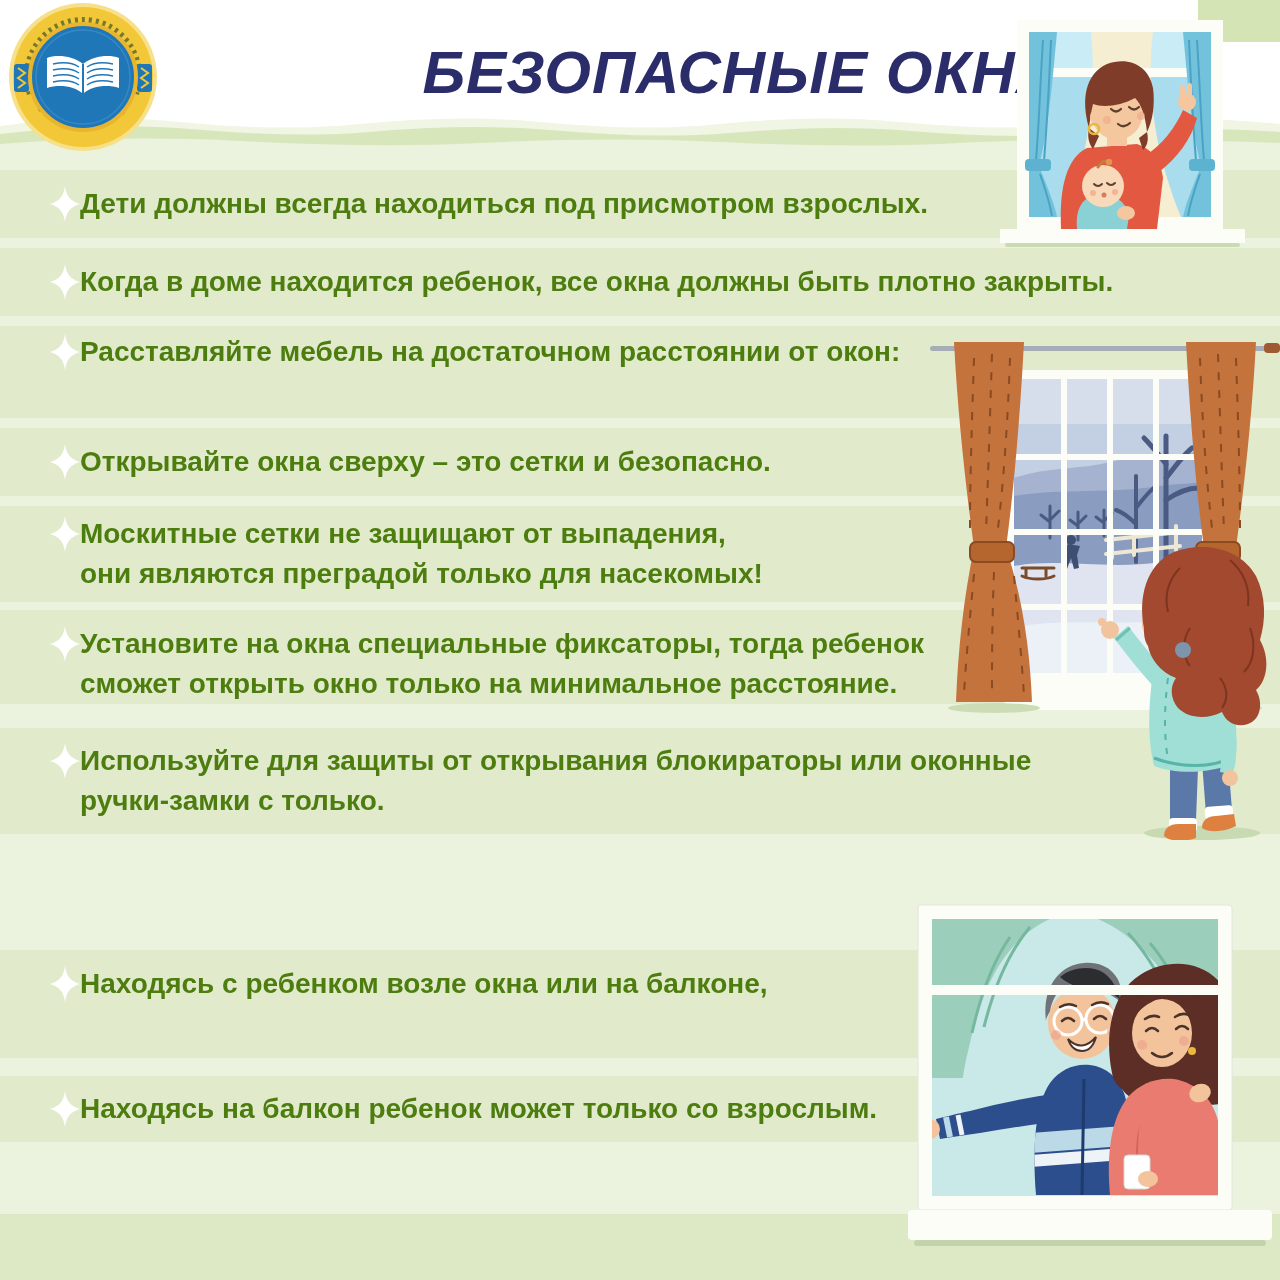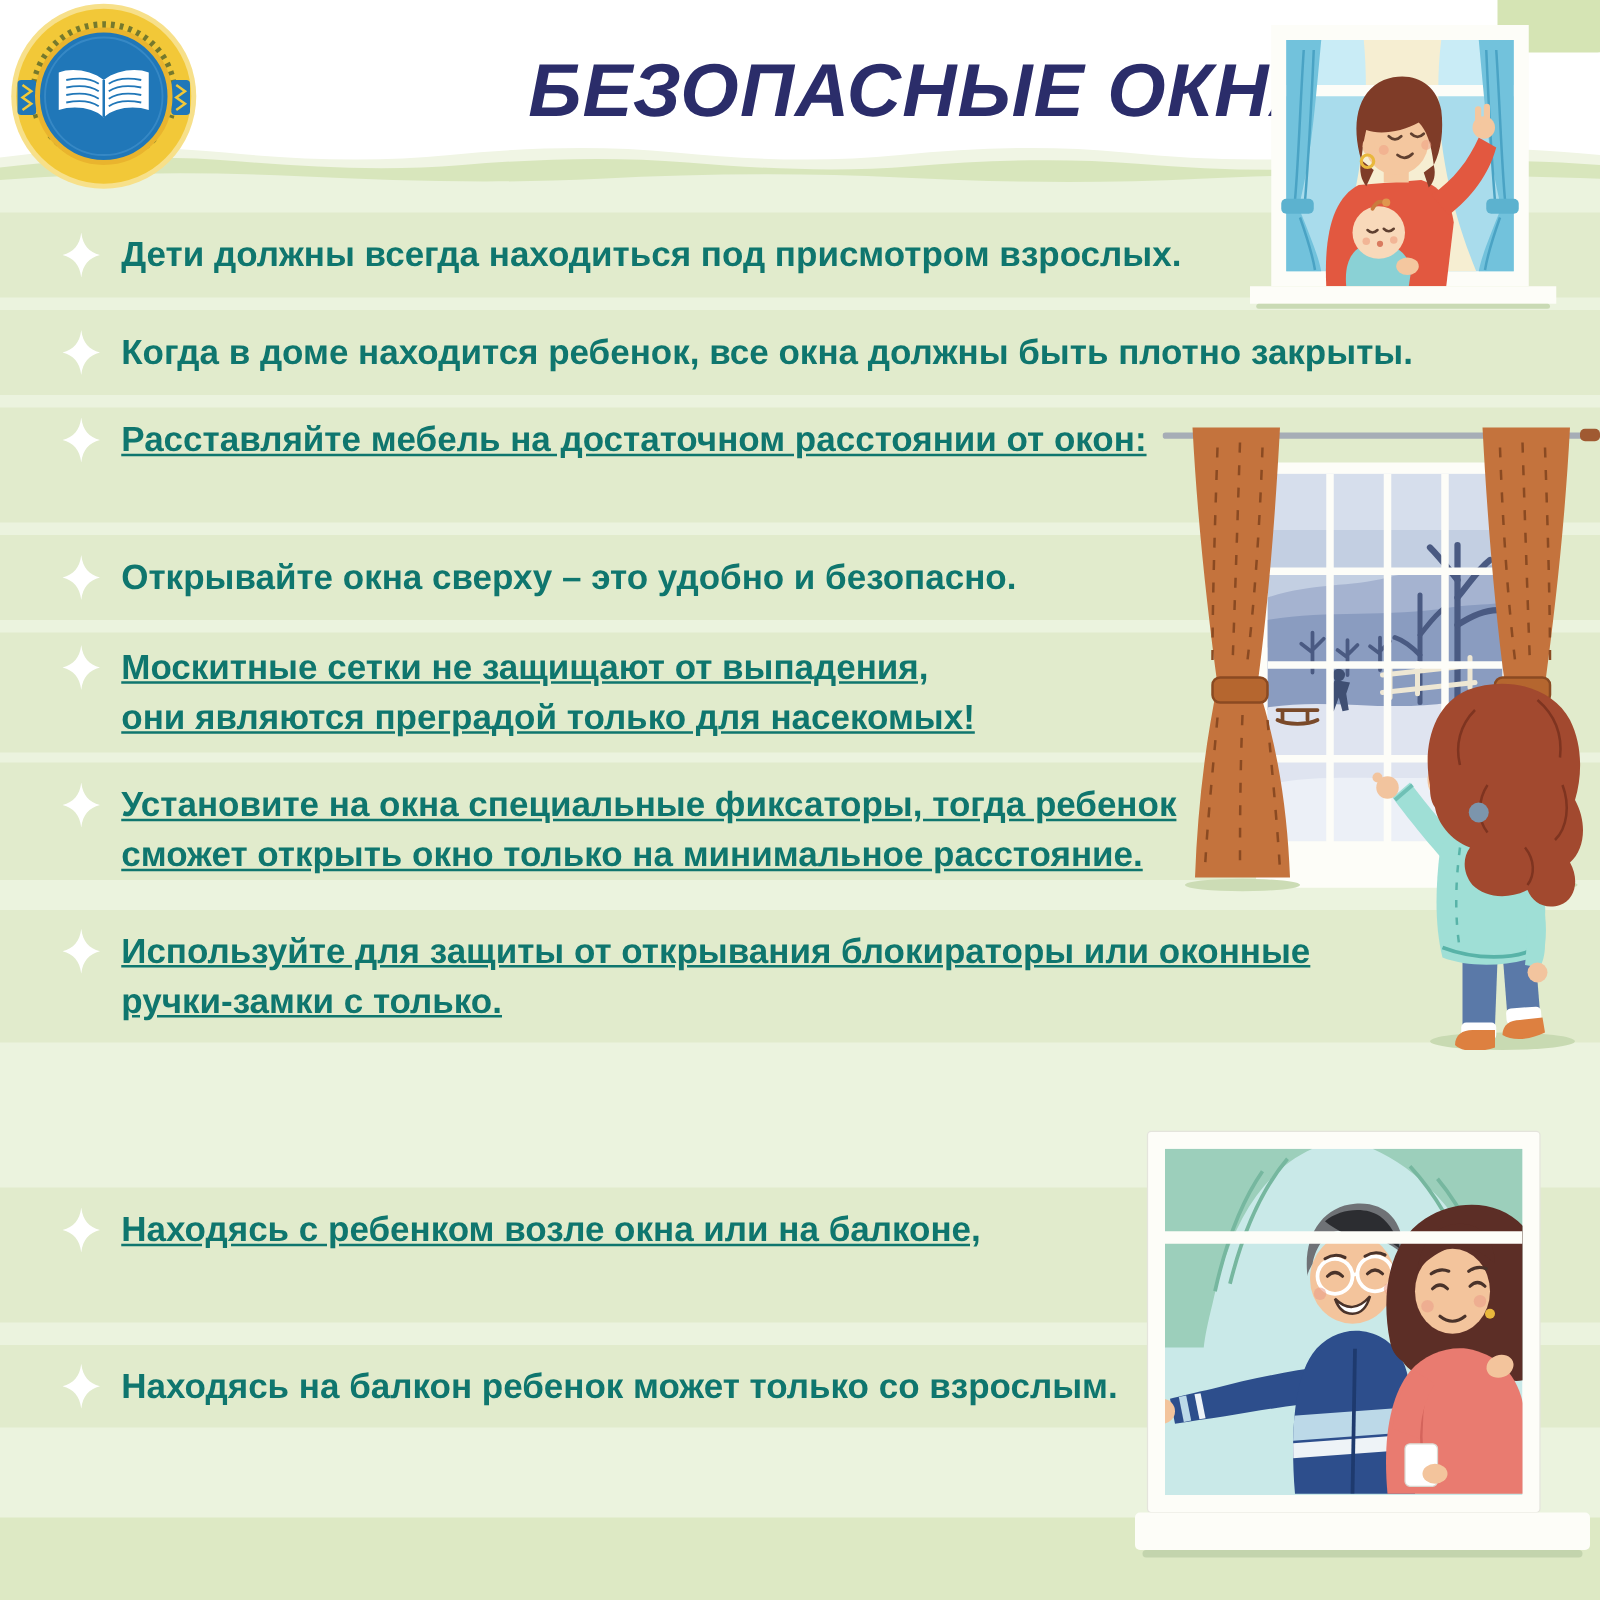--- a/index.html
+++ b/index.html
@@ -18,23 +18,23 @@
     font-size:60px;font-weight:bold;font-style:italic;color:#2b2d6a;letter-spacing:1px;white-space:nowrap;
   }
   .band{
     position:absolute;left:0;width:1280px;background:#e1ebcc;
     display:flex;padding-left:50px;box-sizing:border-box;
   }
   .band.one{align-items:center;}
   .band.two{align-items:flex-start;}
   .star{flex:0 0 30px;width:30px;height:36px;}
   .band.two .star{margin-top:2px;}
-  .tip-text{margin-left:17px;color:#0f766e;font-size:28px;font-weight:bold;}
+  .tip-text{margin-left:0;color:#4d7c0f;font-size:28px;font-weight:bold;}
   .band.one .tip-text .line{line-height:1.15;}
-  .band.two .tip-text .line{line-height:40px;text-decoration:underline;}
+  .band.two .tip-text .line{line-height:40px;}
   .illo{position:absolute;}
   .logo{position:absolute;left:8px;top:2px;}
 </style>
 </head>
 <body>
 
 <div class="poster">
 
   <div class="base-bg"></div>
 
@@ -71,21 +71,21 @@
       </svg>
     <div class="tip-text">
       <div class="line">Расставляйте мебель на достаточном расстоянии от окон:</div>
     </div>
   </div>
   <div class="band one" style="top:428px;height:68px">
     <svg class="star" viewBox="0 0 30 36">
         <path fill="#ffffff" d="M15 0 C16.4 10.6 21 15.4 30 18 C21 20.6 16.4 25.4 15 36 C13.6 25.4 9 20.6 0 18 C9 15.4 13.6 10.6 15 0 Z"></path>
       </svg>
     <div class="tip-text">
-        <div class="line">Открывайте окна сверху – это удобно и безопасно.</div>
+        <div class="line">Открывайте окна сверху – это сетки и безопасно.</div>
       </div>
   </div>
   <div class="band two" style="top:506px;height:96px;padding-top:8px">
     <svg class="star" viewBox="0 0 30 36">
         <path fill="#ffffff" d="M15 0 C16.4 10.6 21 15.4 30 18 C21 20.6 16.4 25.4 15 36 C13.6 25.4 9 20.6 0 18 C9 15.4 13.6 10.6 15 0 Z"></path>
       </svg>
     <div class="tip-text">
       <div class="line">Москитные сетки не защищают от выпадения,</div>
       <div class="line">они являются преградой только для насекомых!</div>
     </div>

